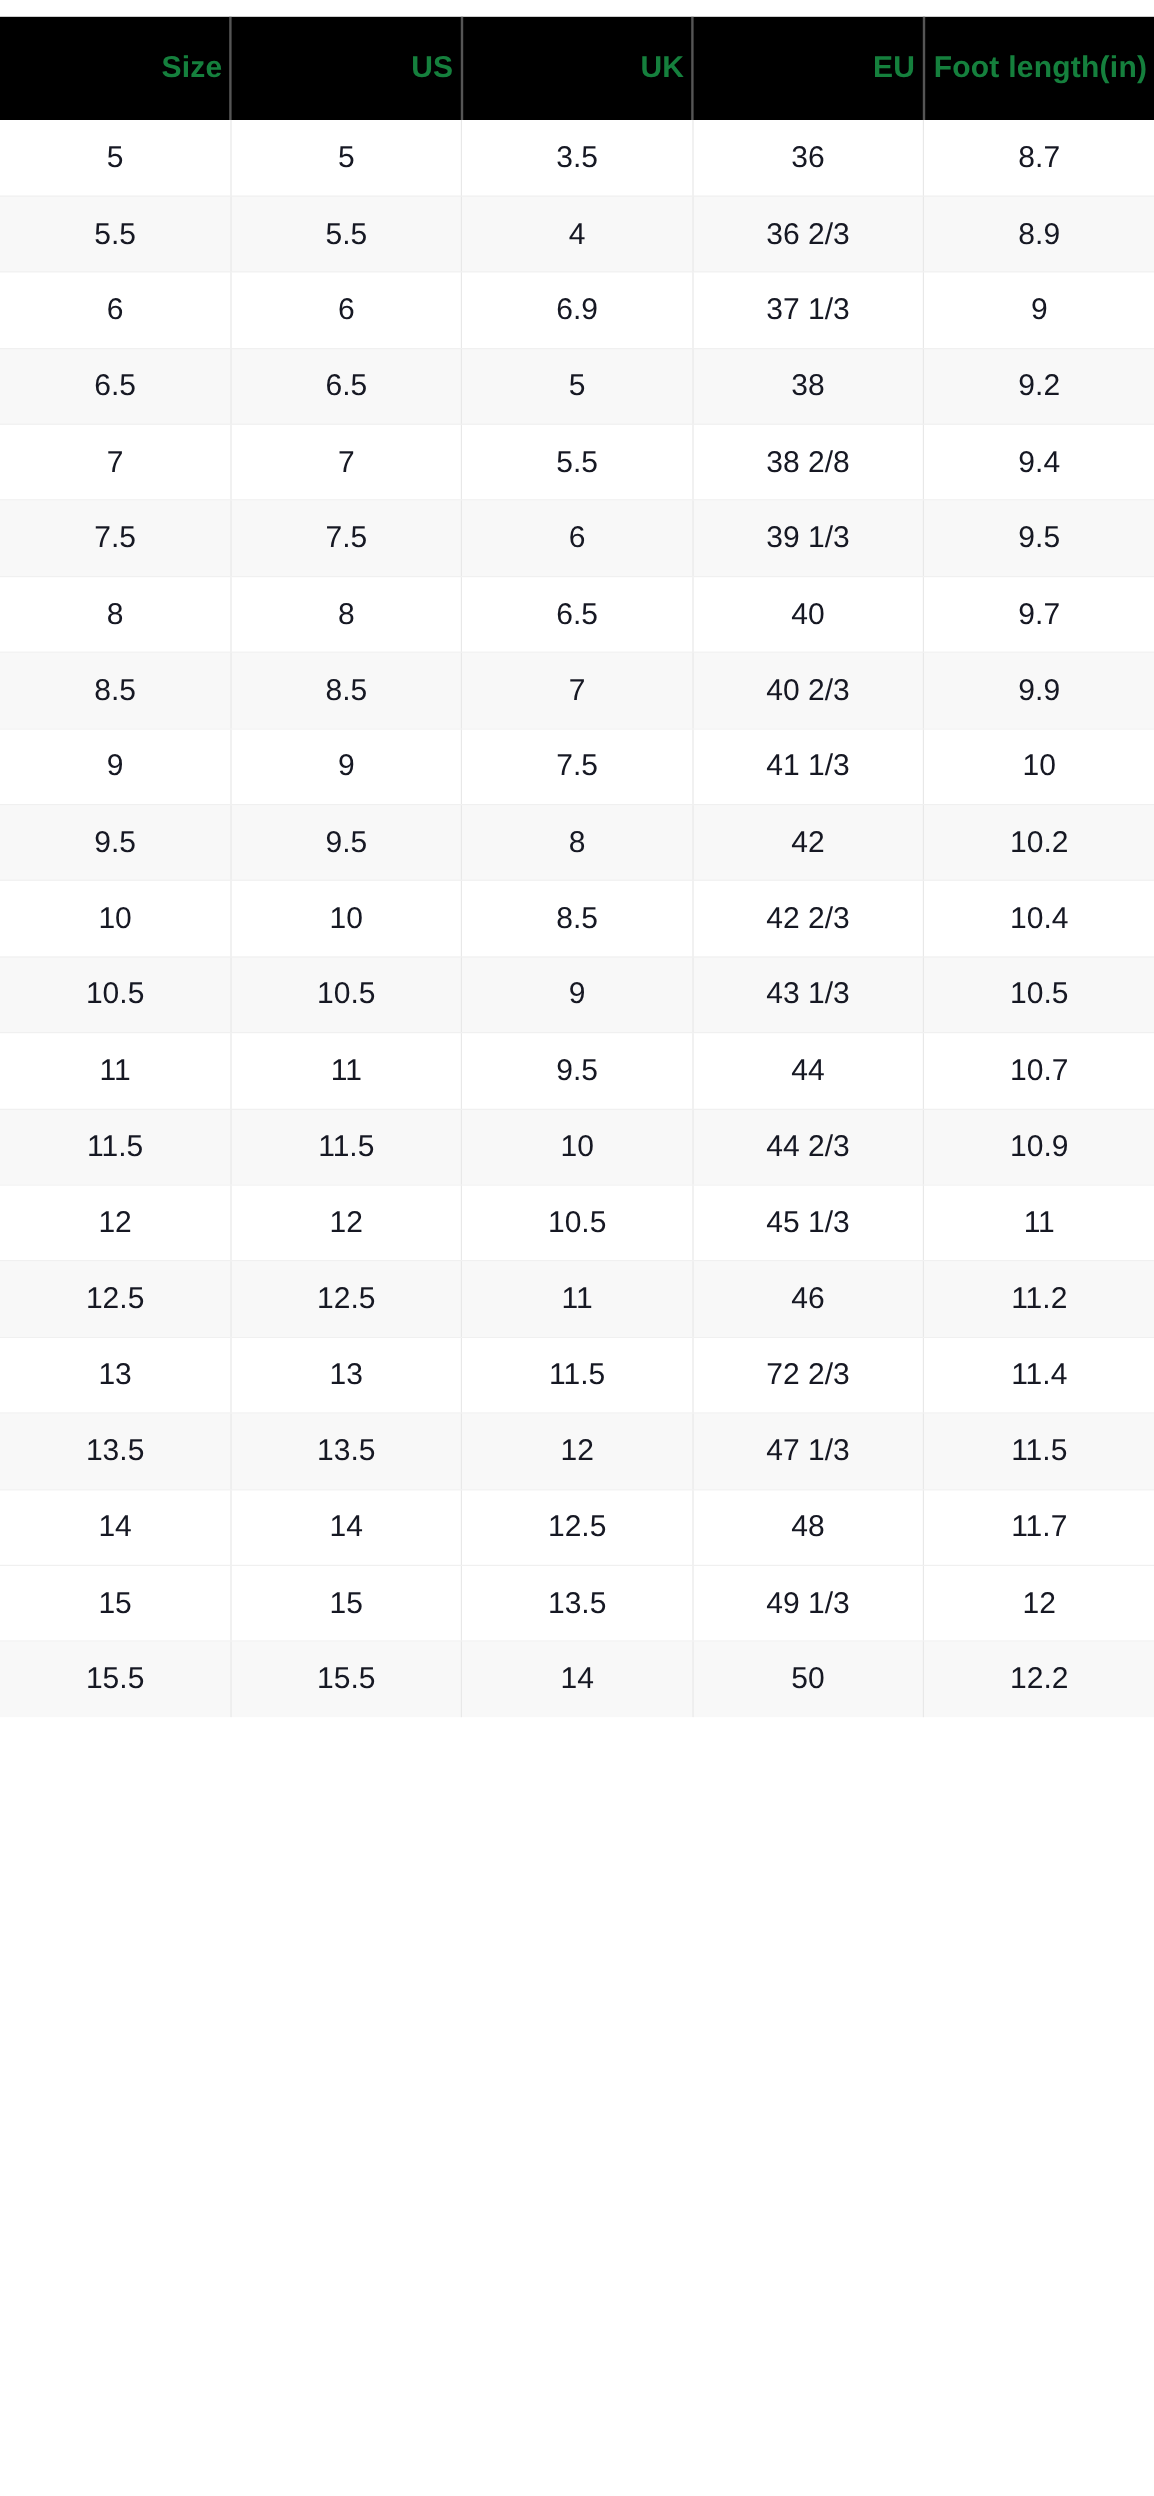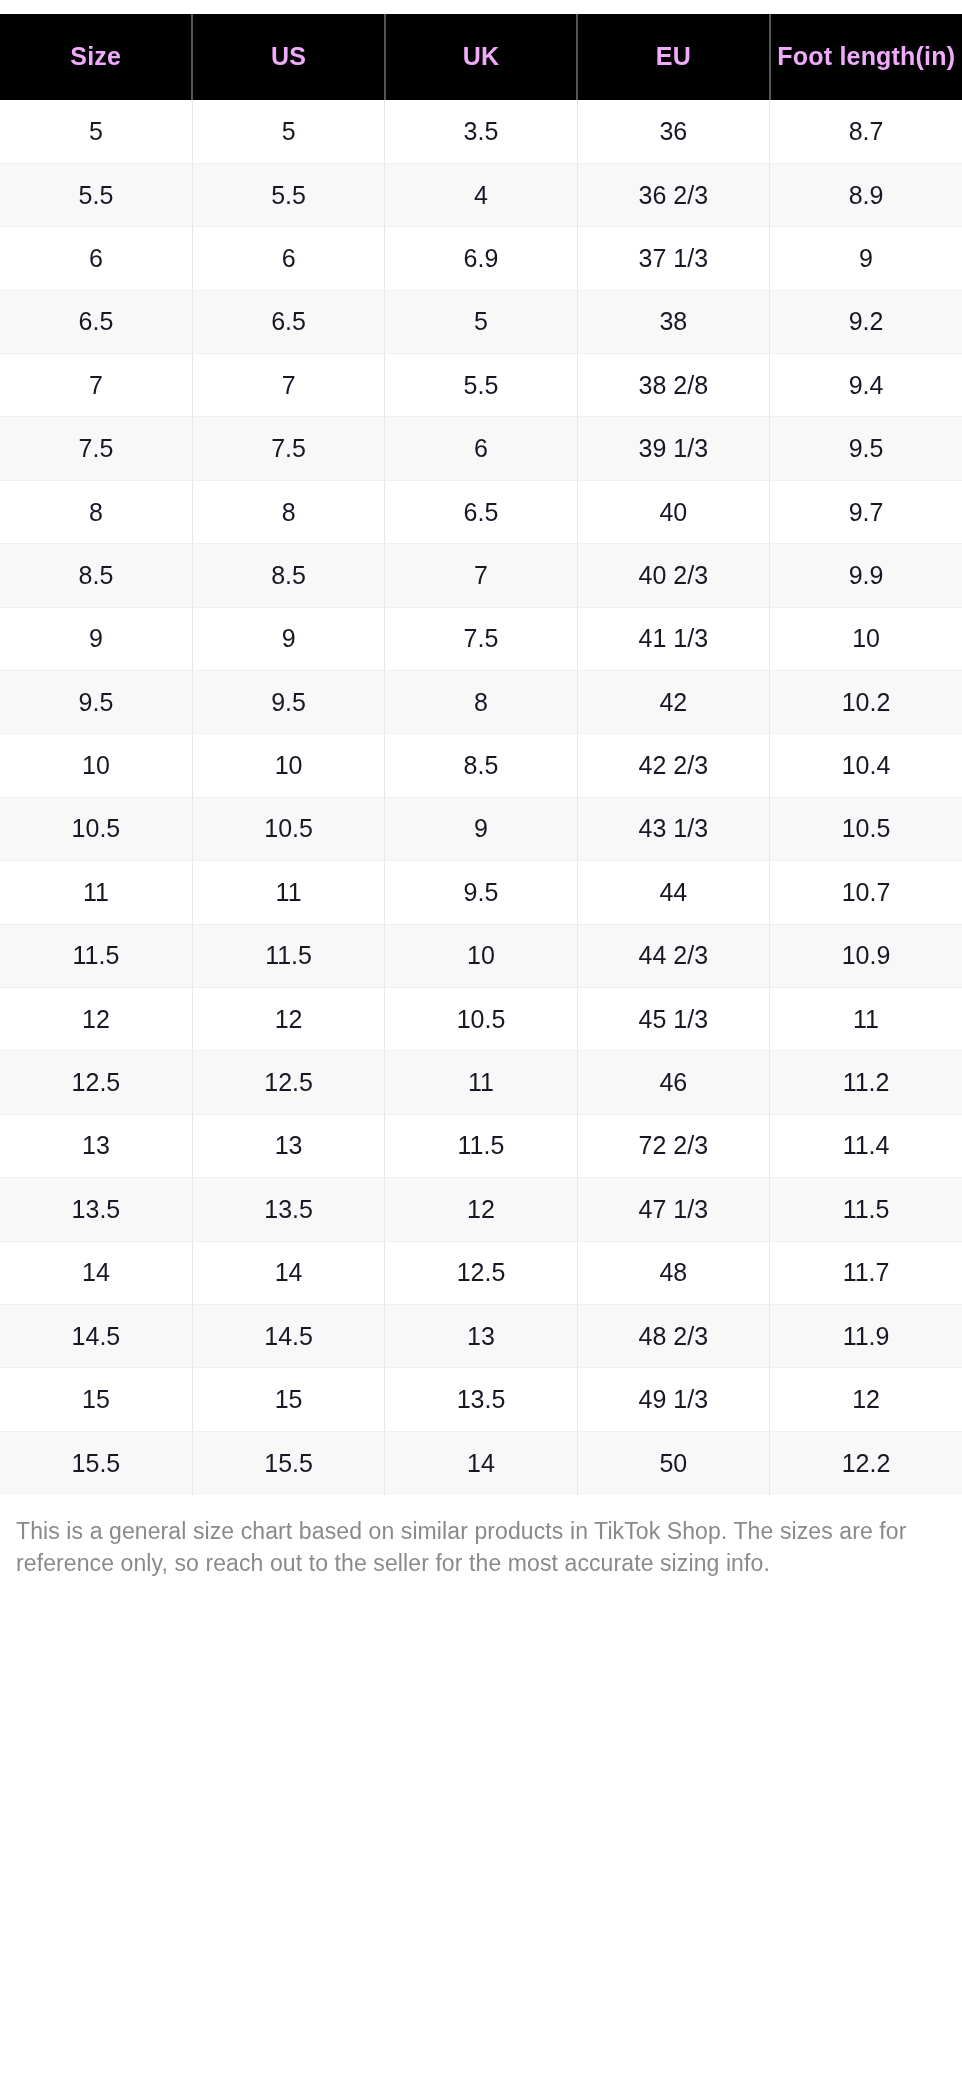--- a/index.html
+++ b/index.html
@@ -29,25 +29,25 @@
     border-collapse: collapse;
     table-layout: fixed;
   }
 
   .size-chart-table col.c {
     width: 19.23%;
   }
 
   .size-chart-table thead th {
     background: #000000;
-    color: #f0abfc;
+    color: #15803d;
     font-size: 25px;
     font-weight: bold;
     line-height: 1.18;
-    text-align: center;
+    text-align: right;
     vertical-align: middle;
     height: 86px;
     padding: 4px 6px;
     border-right: 2px solid #555555;
     box-sizing: border-box;
     letter-spacing: 0.2px;
   }
   .size-chart-table thead th:last-child {
     border-right: none;
     margin-top: 44px;
@@ -238,39 +238,31 @@
           <td>47 1/3</td>
           <td>11.5</td>
         </tr>
         <tr>
           <td>14</td>
           <td>14</td>
           <td>12.5</td>
           <td>48</td>
           <td>11.7</td>
         </tr>
-        <tr class="alt">
-          <td>14.5</td>
-          <td>14.5</td>
-          <td>13</td>
-          <td>48 2/3</td>
-          <td>11.9</td>
-        </tr>
         <tr>
           <td>15</td>
           <td>15</td>
           <td>13.5</td>
           <td>49 1/3</td>
           <td>12</td>
         </tr>
         <tr class="alt">
           <td>15.5</td>
           <td>15.5</td>
           <td>14</td>
           <td>50</td>
           <td>12.2</td>
         </tr>
       </tbody>
   </table>
 
-  <p class="chart-note">This is a general size chart based on similar products in TikTok Shop. The sizes are for reference only, so reach out to the seller for the most accurate sizing info.</p>
 
 </div>
 
 </body></html>

